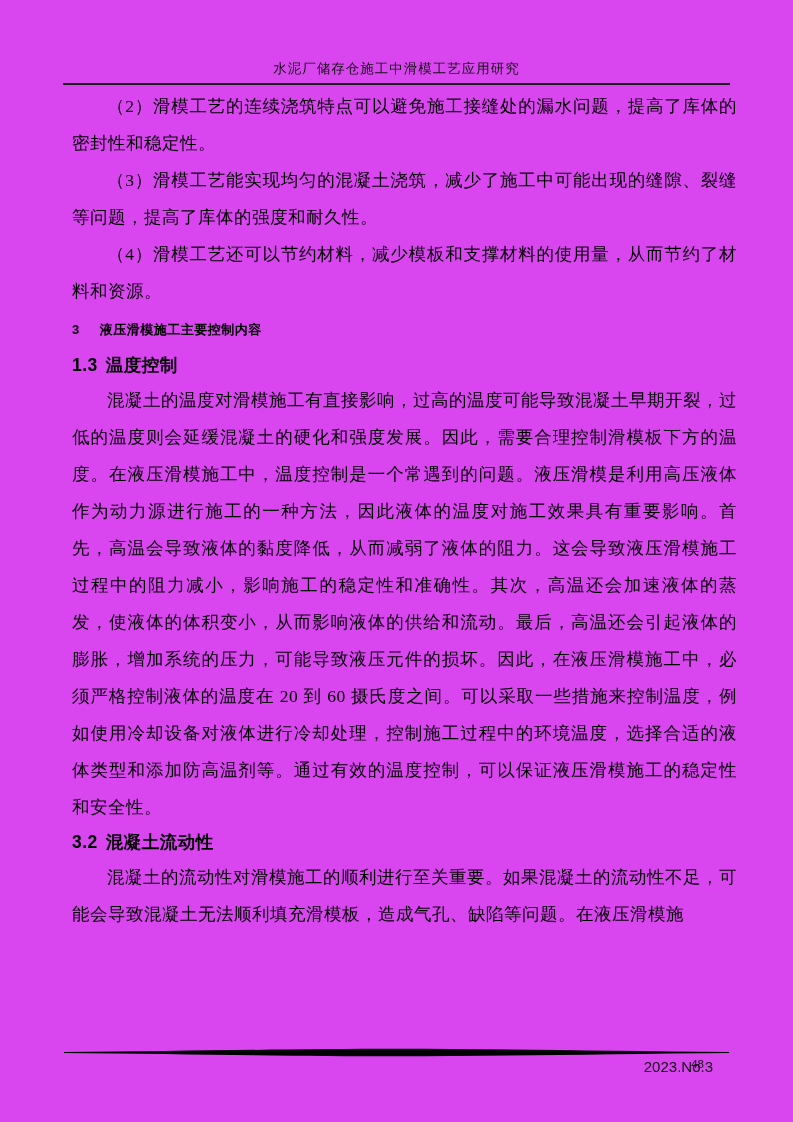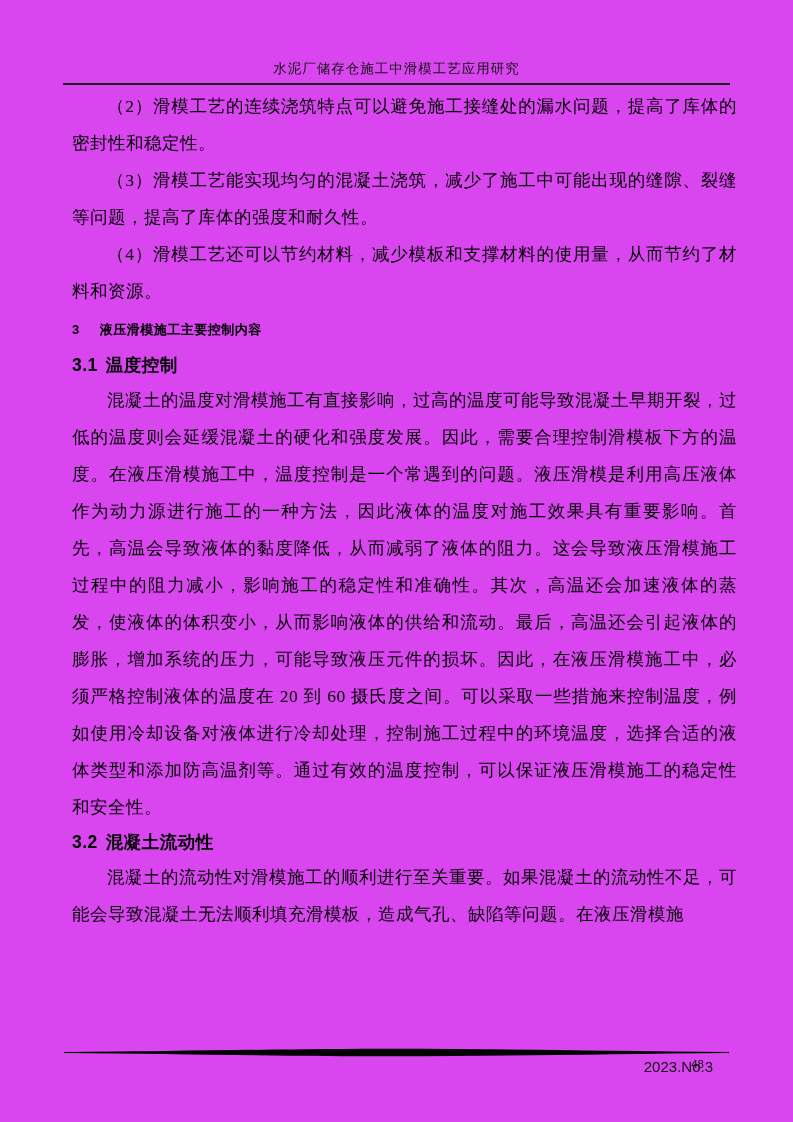--- a/index.html
+++ b/index.html
@@ -119,21 +119,21 @@
     <p class="body-para">（3）滑模工艺能实现均匀的混凝土浇筑，减少了施工中可能出现的缝隙、裂缝等问题，提高了库体的强度和耐久性。</p>
 
     <p class="body-para">（4）滑模工艺还可以节约材料，减少模板和支撑材料的使用量，从而节约了材料和资源。</p>
 
 
     <h2 class="sec-heading">
       <span class="sec-num">3</span><span>液压滑模施工主要控制内容</span>
     </h2>
 
     <h3 class="subsec-heading">
-      <span class="sec-num">3.1</span><span>温度控制</span>
+      <span class="sec-num">1.3</span><span>温度控制</span>
     </h3>
 
     <p class="body-para">混凝土的温度对滑模施工有直接影响，过高的温度可能导致混凝土早期开裂，过低的温度则会延缓混凝土的硬化和强度发展。因此，需要合理控制滑模板下方的温度。在液压滑模施工中，温度控制是一个常遇到的问题。液压滑模是利用高压液体作为动力源进行施工的一种方法，因此液体的温度对施工效果具有重要影响。首先，高温会导致液体的黏度降低，从而减弱了液体的阻力。这会导致液压滑模施工过程中的阻力减小，影响施工的稳定性和准确性。其次，高温还会加速液体的蒸发，使液体的体积变小，从而影响液体的供给和流动。最后，高温还会引起液体的膨胀，增加系统的压力，可能导致液压元件的损坏。因此，在液压滑模施工中，必须严格控制液体的温度在 20 到 60 摄氏度之间。可以采取一些措施来控制温度，例如使用冷却设备对液体进行冷却处理，控制施工过程中的环境温度，选择合适的液体类型和添加防高温剂等。通过有效的温度控制，可以保证液压滑模施工的稳定性和安全性。</p>
 
     <h3 class="subsec-heading">
       <span class="sec-num">3.2</span><span>混凝土流动性</span>
     </h3>
 
     <p class="body-para">混凝土的流动性对滑模施工的顺利进行至关重要。如果混凝土的流动性不足，可能会导致混凝土无法顺利填充滑模板，造成气孔、缺陷等问题。在液压滑模施</p>
 

